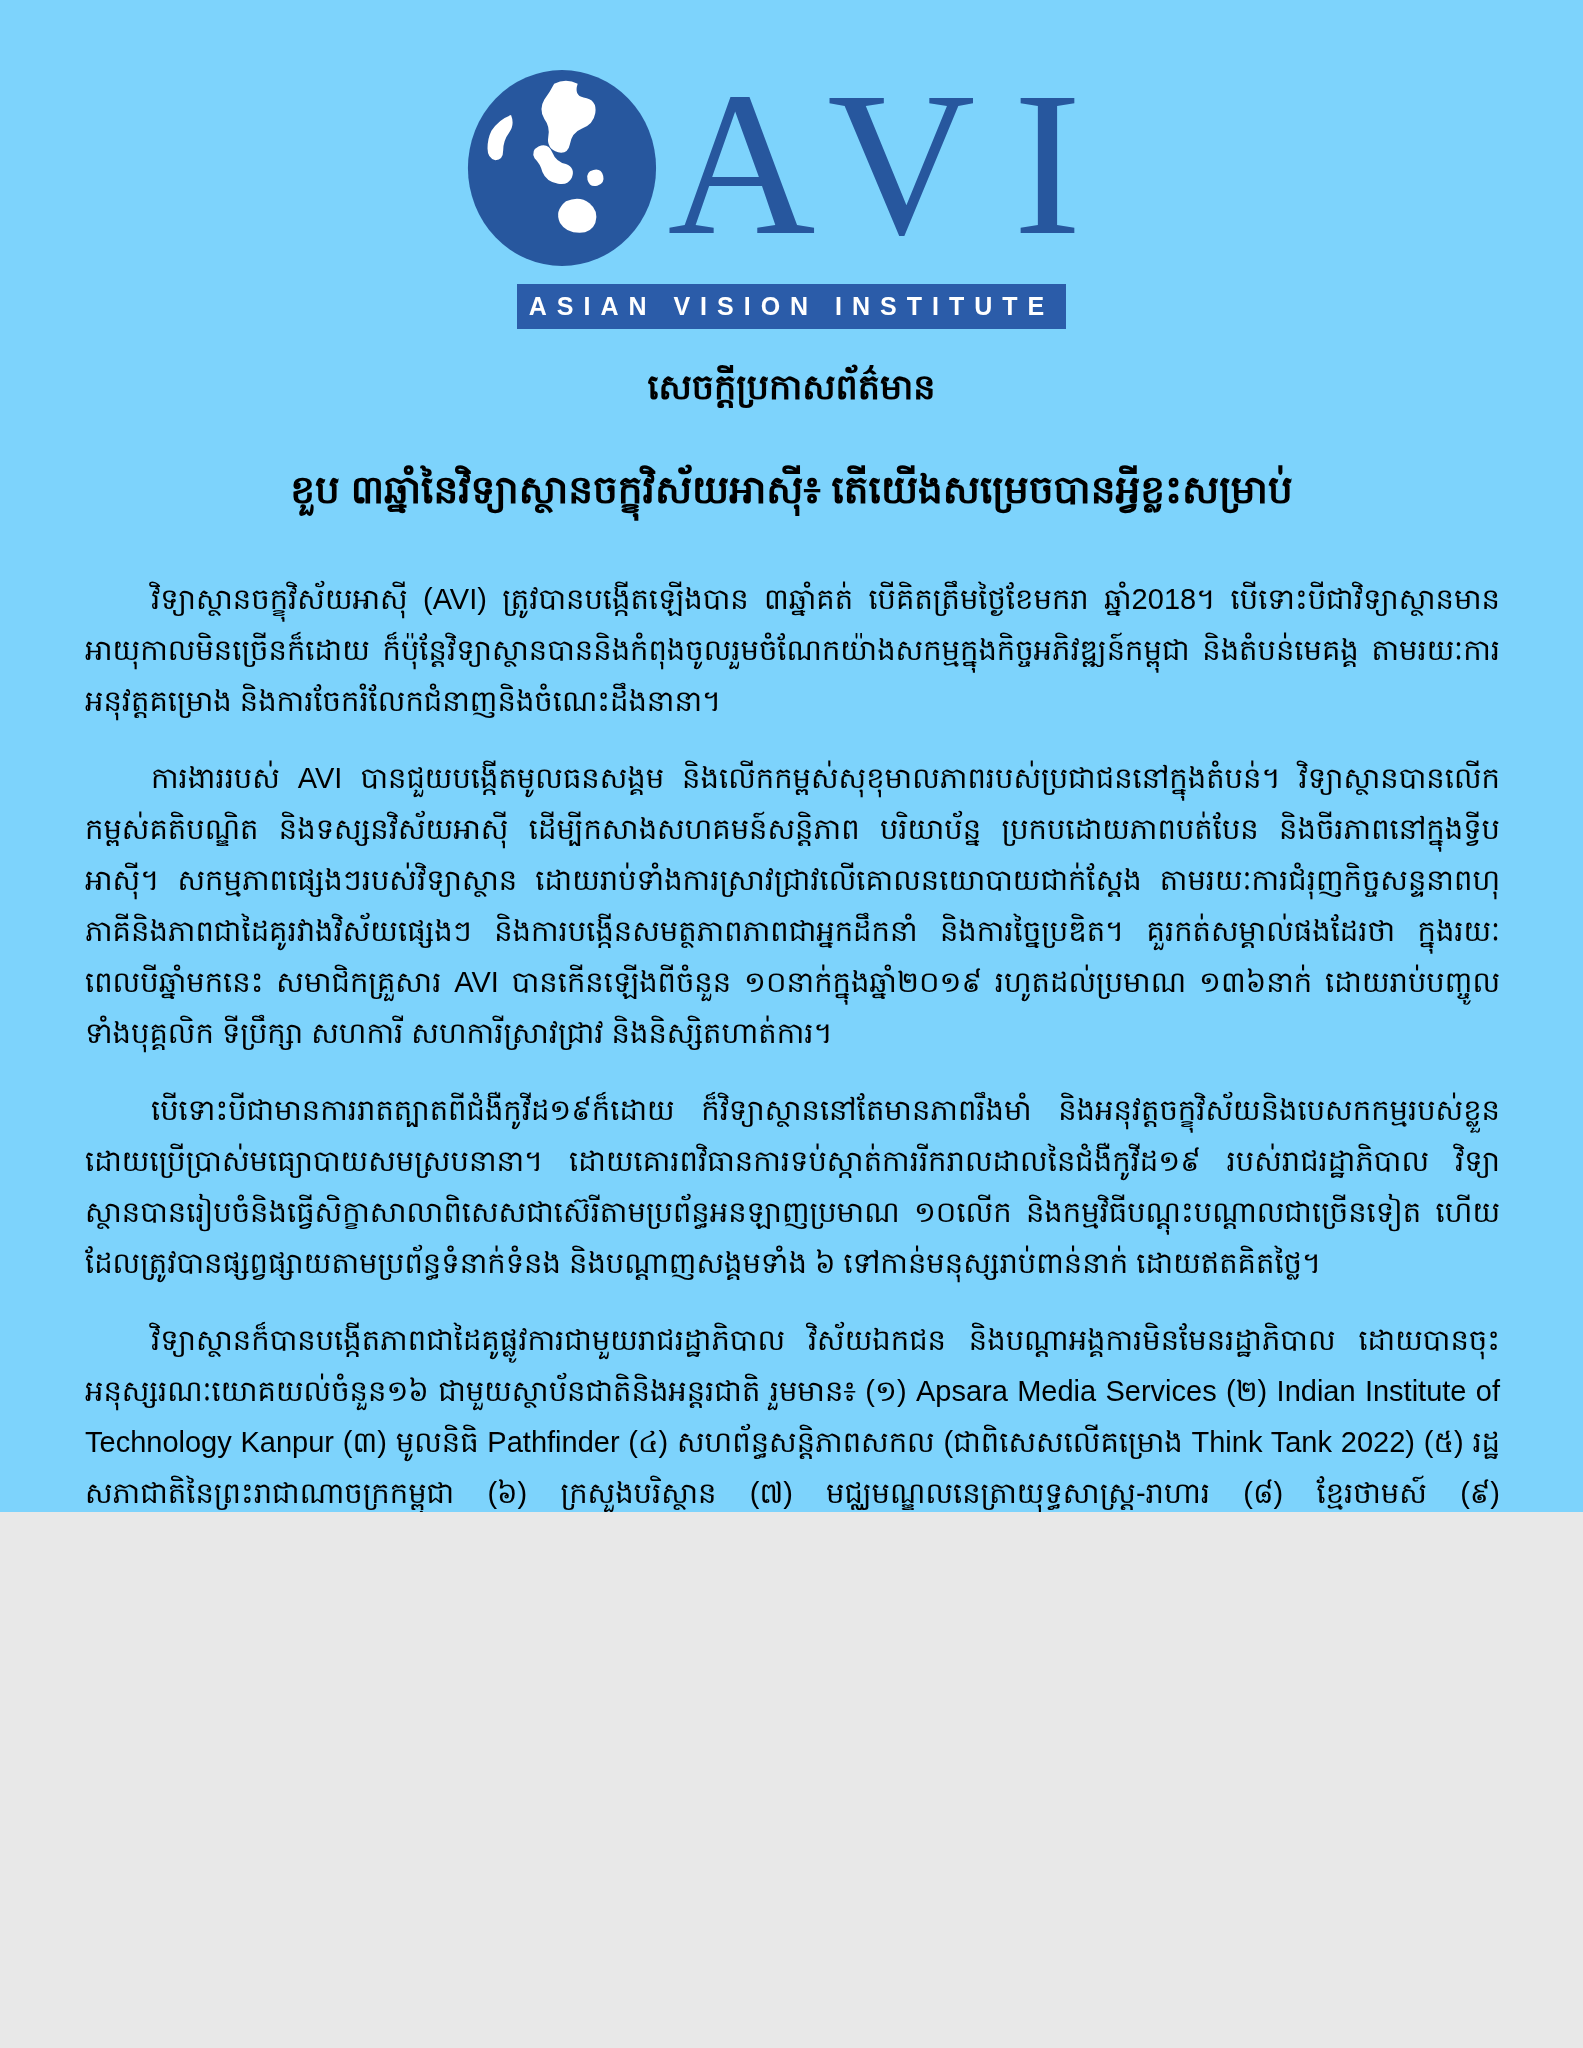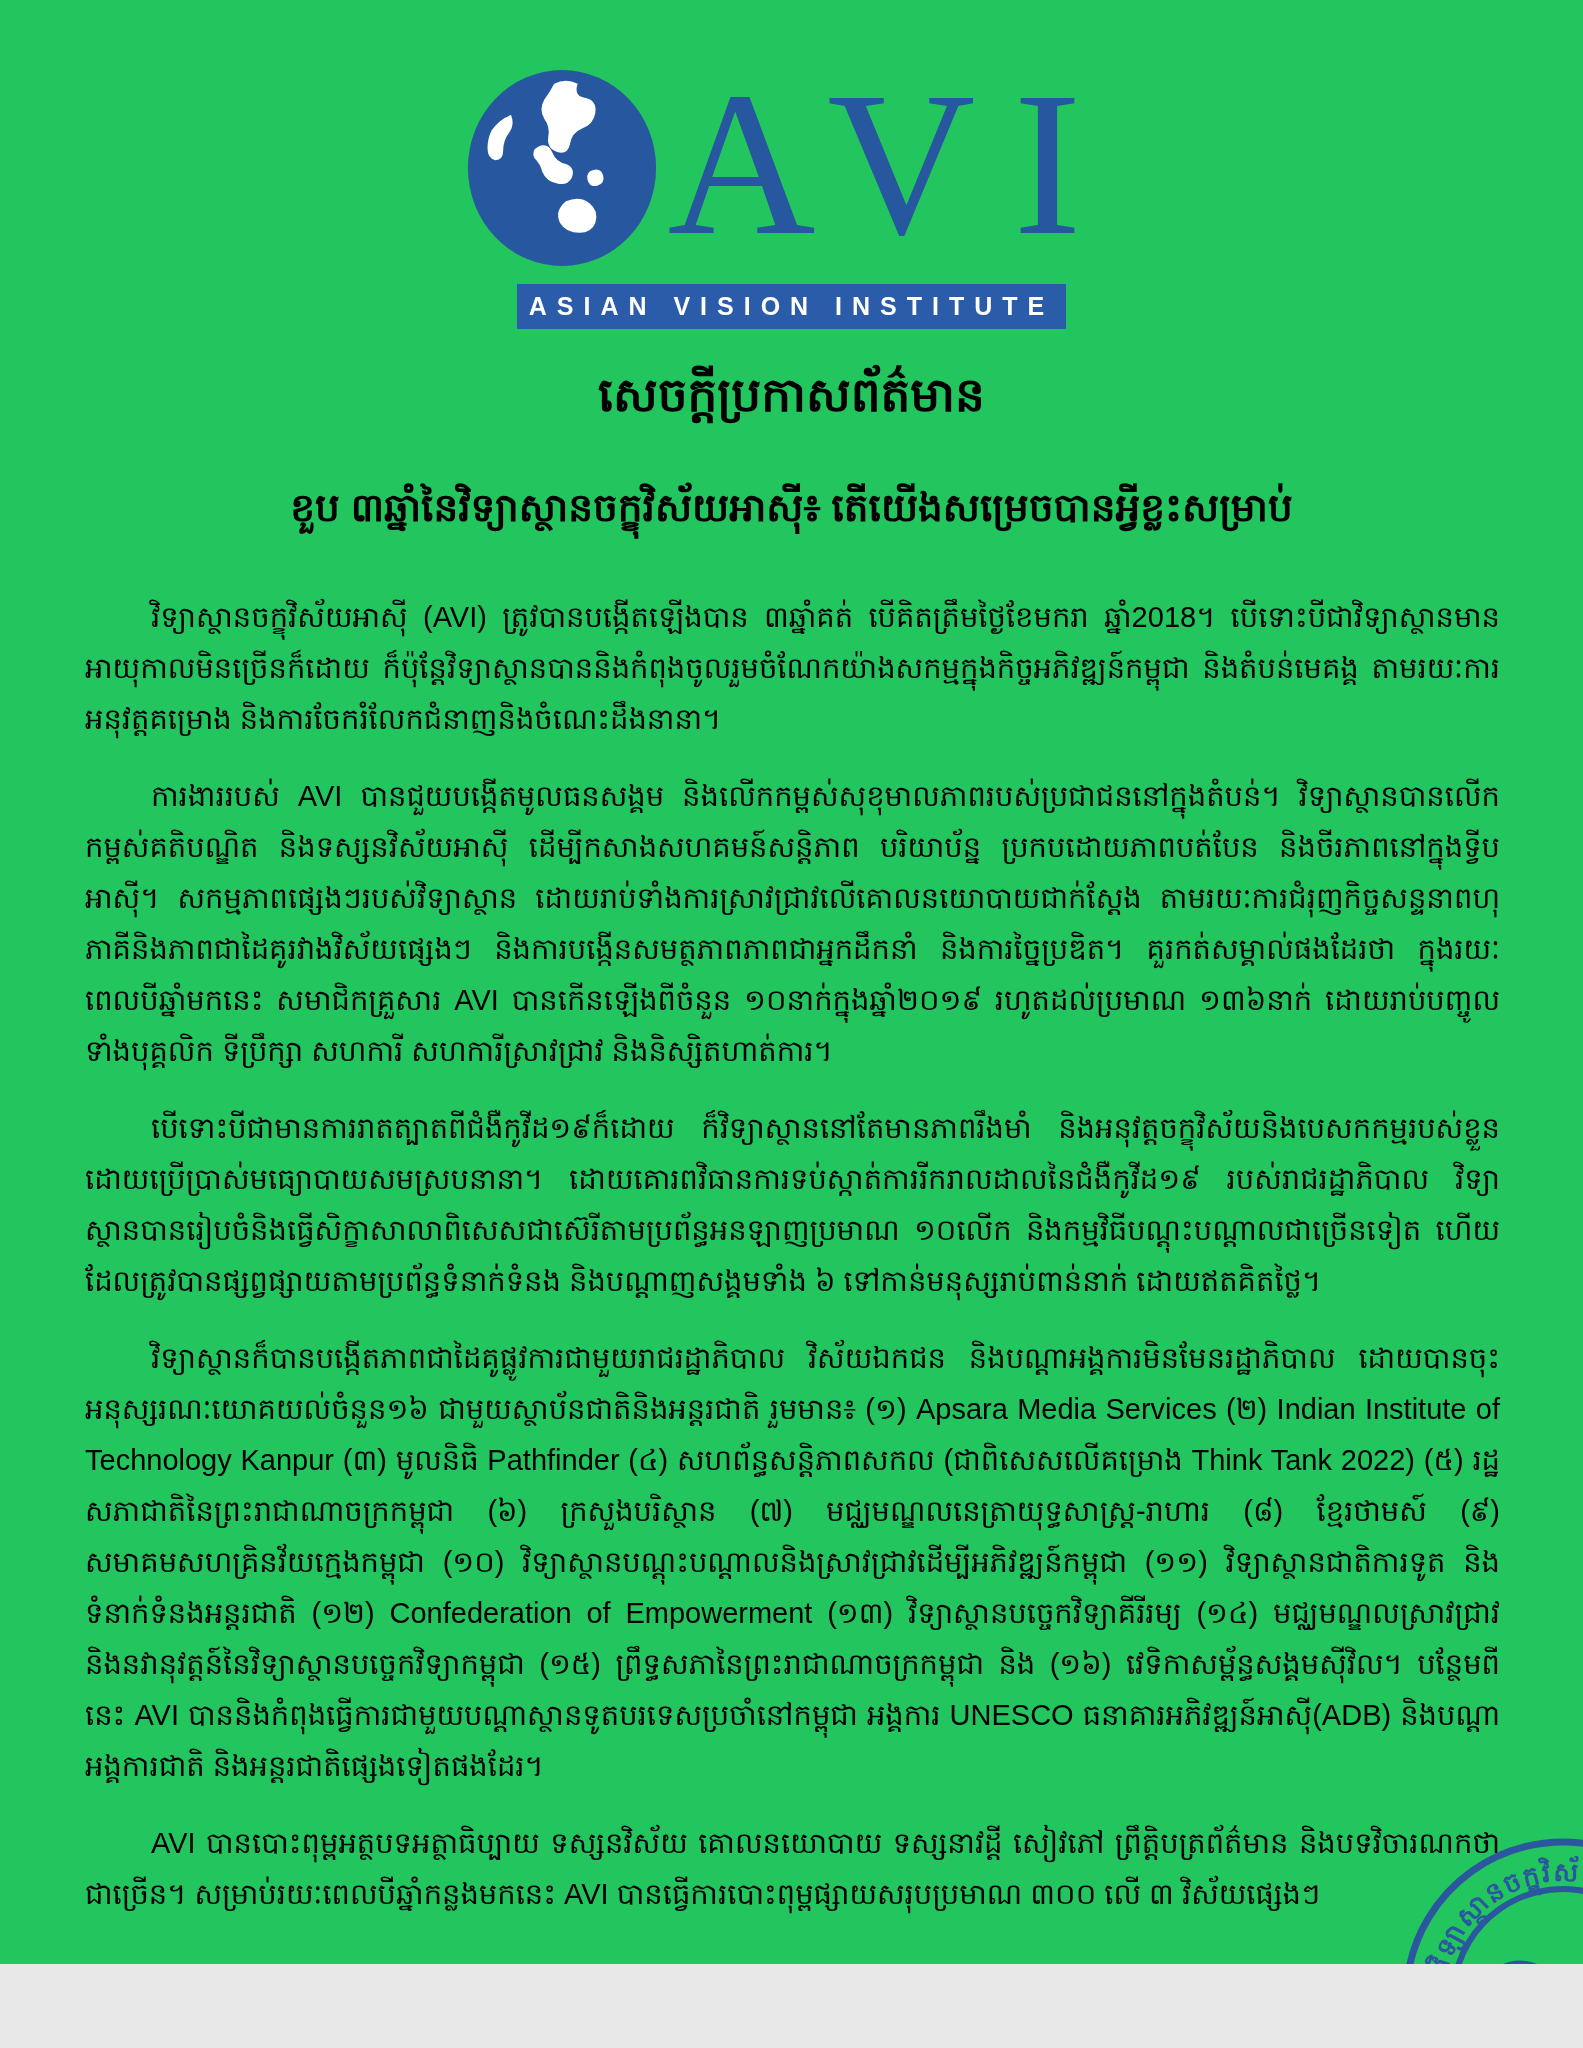--- a/index.html
+++ b/index.html
@@ -1,22 +1,22 @@
 <!DOCTYPE html>
 <html><head>
 <meta charset="utf-8">
 <style>
   * { margin: 0; padding: 0; box-sizing: border-box; }
   html, body { background: #e8e8e8; }
   .page {
     position: relative;
     width: 1583px;
-    height: 1964px;
+    height: 1512px;
     margin: 0 auto;
-    background: #22c55e;
+    background: #7dd3fc;
     overflow: hidden;
     font-family: "Liberation Sans", sans-serif;
     color: #000000;
   }
 
   
   .logo-block {
     display: flex;
     flex-direction: column;
     align-items: center;
@@ -49,21 +49,21 @@
     font-size: 25px;
     font-weight: bold;
     letter-spacing: 10px;
     white-space: nowrap;
   }
 
   
   .kicker {
     margin-top: 36px;
     text-align: center;
-    font-size: 47px;
+    font-size: 35px;
     font-weight: bold;
   }
   .doc-title {
     margin-top: 34px;
     text-align: center;
     font-size: 39px;
     font-weight: bold;
     line-height: 80px;
   }
   .doc-title span { display: block; }

